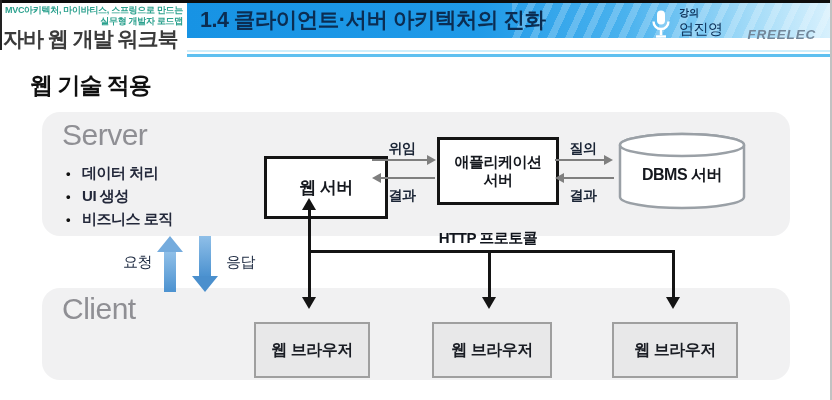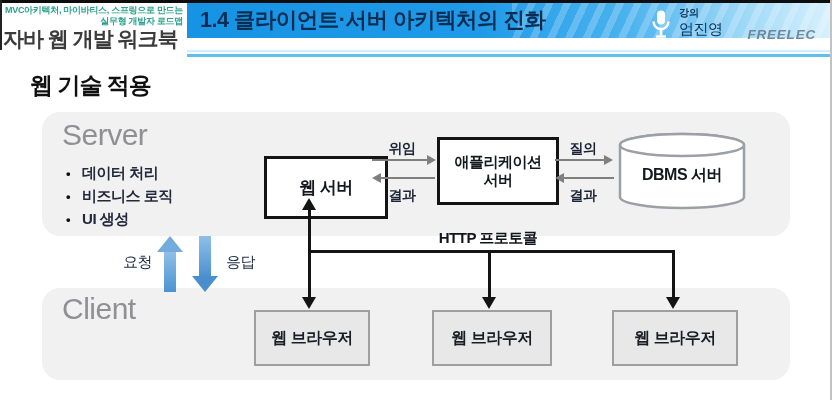--- a/index.html
+++ b/index.html
@@ -44,21 +44,21 @@
 
   
   .node{position:absolute;background:#ffffff;border:3px solid #141414;display:flex;
         align-items:center;justify-content:center;text-align:center;
         font-weight:700;color:#15181e;letter-spacing:-0.5px;}
   .web-server{left:252px;top:156px;width:118px;height:57px;font-size:17px;margin-left:12px;}
   .app-server{left:437px;top:137px;width:116px;height:62px;font-size:15px;line-height:1.2;flex-direction:column;}
   .dbms{left:616px;top:131px;width:132px;height:82px;border:none;background:transparent;}
   .dbms-label{position:absolute;left:0;top:34px;width:132px;
               font-size:16px;font-weight:700;color:#15181e;letter-spacing:-0.5px;}
-  .browser{background:#e8e8e9;border:2px solid #9f9f9f;font-size:16px;color:#1a1d24;}
+  .browser{background:#e8e8e9;border:2px solid #9f9f9f;font-size:16px;color:#1a1d24;margin-top:12px;}
   .browser-1{left:254px;top:310px;width:112px;height:52px;}
   .browser-2{left:432px;top:310px;width:116px;height:52px;}
   .browser-3{left:612px;top:310px;width:122px;height:52px;}
 
   
   .garrow{position:absolute;height:2px;background:#7f7f7f;}
   .ghead{position:absolute;width:0;height:0;border-top:5px solid transparent;border-bottom:5px solid transparent;}
   .ghead.r{border-left:9px solid #7f7f7f;}
   .ghead.l{border-right:9px solid #7f7f7f;}
   .edge-label{position:absolute;width:62px;text-align:center;font-size:14px;font-weight:700;
@@ -115,22 +115,22 @@
   <div class="header-underline"></div>
 
   <div class="slide-heading">웹 기술 적용</div>
 
   <div class="panel panel-top"></div>
   <div class="panel panel-bottom"></div>
 
   <div class="side-title" style="left:62px;top:118px;">Server</div>
   <ul class="bullets" style="left:66px;top:162px;">
     <li>데이터 처리</li>
+    <li>UI 생성</li>
     <li>비즈니스 로직</li>
-    <li>UI 생성</li>
   </ul>
 
   <div class="side-title" style="left:62px;top:292px;">Client</div>
 
   <div class="rr-label" style="left:100px;top:253px;width:52px;text-align:right;">요청</div>
   <div class="barrow" style="left:157px;top:236px;">
     <div class="head-up"></div>
       <div class="shaft"></div>
   </div>
   <div class="barrow" style="left:192px;top:236px;">

